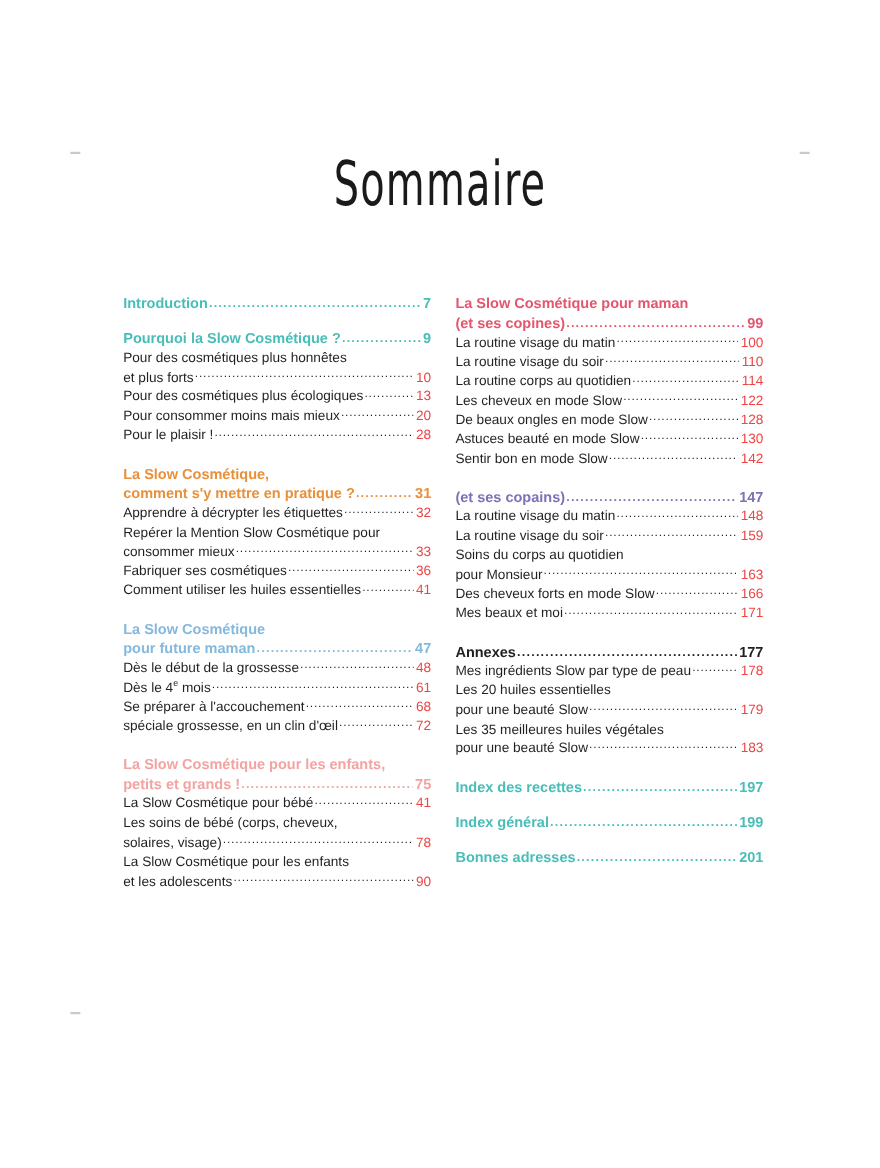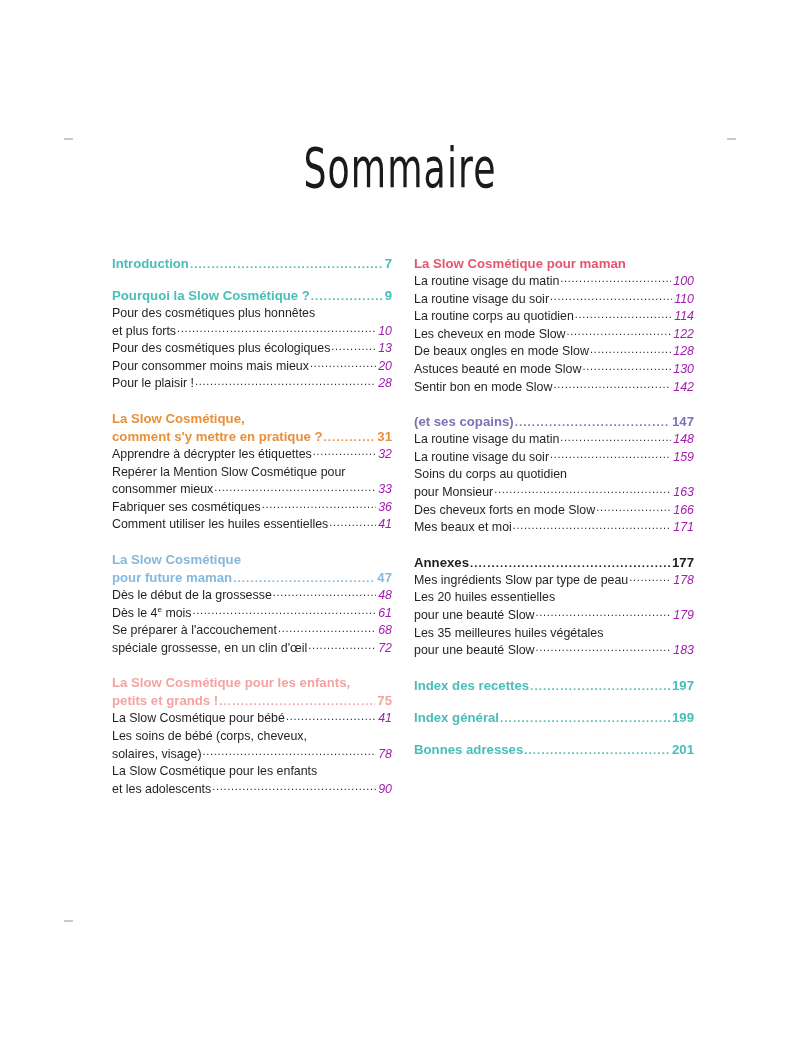--- a/index.html
+++ b/index.html
@@ -48,21 +48,21 @@
     font-weight: 400;
     letter-spacing: 1.5px;
     color: #1a1a1a;
     transform: scaleX(0.72);
     transform-origin: center center;
   }
 
   
   .columns {
     position: absolute;
-    top: 255px;
+    top: 267px;
     left: 0;
     width: 800px;
     display: flex;
     gap: 0;
   }
   .col {
     width: 280px;
   }
   .col-left  { margin-left: 112px; }
   .col-right { margin-left: 22px; }
@@ -112,21 +112,21 @@
   .head .pg { font-weight: 700; }
 
   
   .sub {
     font-size: 12.4px;
     line-height: 17.6px;
     color: #231f20;
     align-items: center;
   }
   .sub .leader::before { font-size: 11px; letter-spacing: .7px; color: #231f20; }
-  .sub .pg { color: #a21caf; font-style: italic; }
+  .sub .pg { color: #ef4444; }
 
   
   .c-teal   .head, .c-teal   .head .leader::before, .c-teal   .head .pg   { color: #49BEB9; }
   .c-orange .head, .c-orange .head .leader::before, .c-orange .head .pg   { color: #E8903A; }
   .c-blue   .head, .c-blue   .head .leader::before, .c-blue   .head .pg   { color: #85B8DD; }
   .c-lpink  .head, .c-lpink  .head .leader::before, .c-lpink  .head .pg   { color: #F3A3A2; }
   .c-pink   .head, .c-pink   .head .leader::before, .c-pink   .head .pg   { color: #E4566E; }
   .c-purple .head, .c-purple .head .leader::before, .c-purple .head .pg   { color: #7E72B7; }
   .c-black  .head, .c-black  .head .leader::before, .c-black  .head .pg   { color: #231f20; }
 
@@ -278,20 +278,25 @@
             <span class="leader"></span>
             <span class="pg">90</span>
           </div>
         </div>
       </div>
     <div class="col col-right" id="col-right">
         <div class="toc-group c-pink">
           <div class="row head">
             <span class="txt">La Slow Cosmétique pour maman</span>
           </div>
+          <div class="row head">
+            <span class="txt">(et ses copines)</span>
+            <span class="leader"></span>
+            <span class="pg">99</span>
+          </div>
           <div class="row sub">
             <span class="txt">La routine visage du matin</span>
             <span class="leader"></span>
             <span class="pg">100</span>
           </div>
           <div class="row sub">
             <span class="txt">La routine visage du soir</span>
             <span class="leader"></span>
             <span class="pg">110</span>
           </div>

